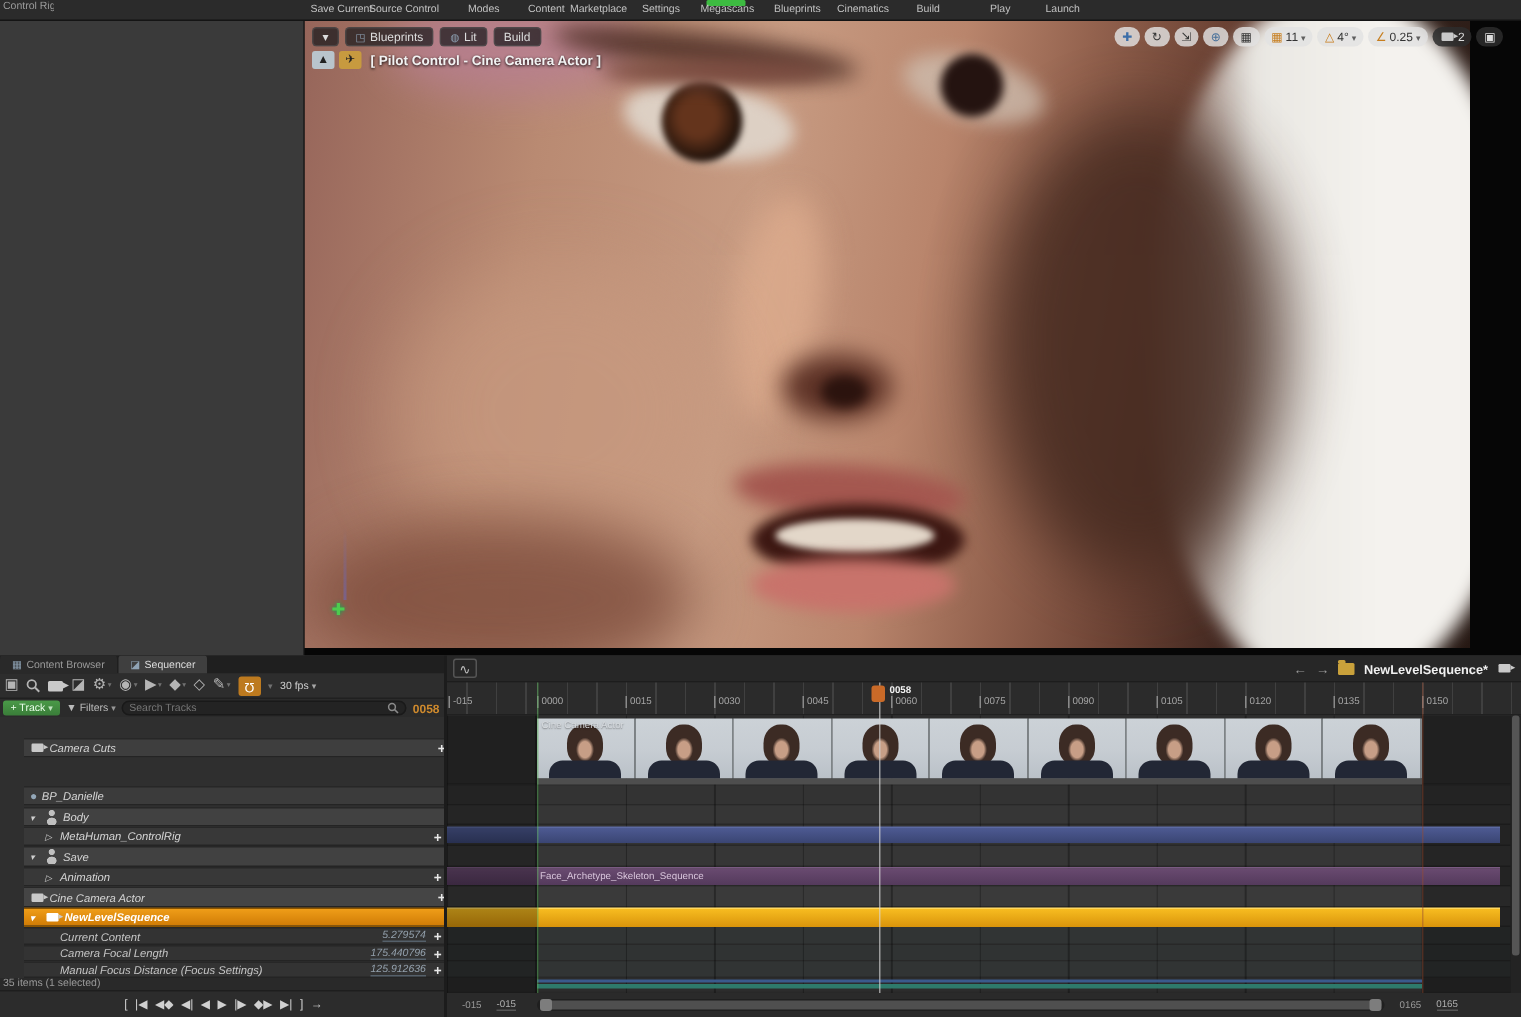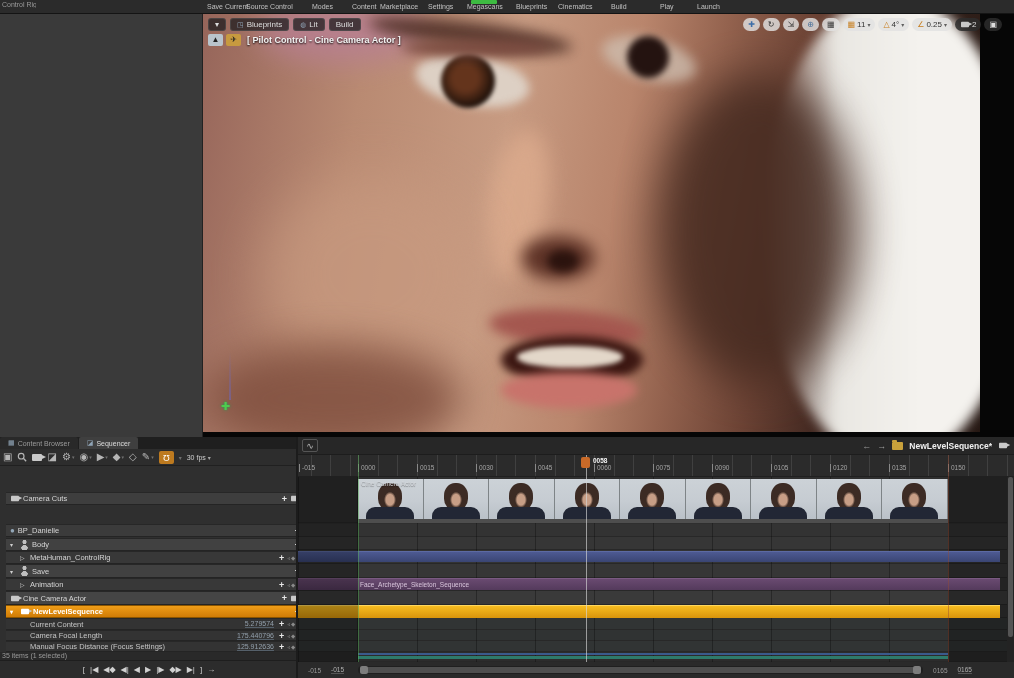--- a/index.html
+++ b/index.html
@@ -68,21 +68,21 @@
   #magnet-btn { background:#bd7a1f; border-radius:2px; width:15px; height:13px; display:inline-flex; align-items:center; justify-content:center; }
   #fps-btn { font-size:7px; color:#cfcfcf; display:inline-flex; gap:2px; align-items:center; }
 
   #filter-row { position:absolute; left:0; top:29px; width:298px; height:12px; background:#2b2b2b; display:flex; align-items:center; gap:4px; padding:0 2px; }
   #track-btn { background:linear-gradient(#4a9a48,#3a7d39); color:#eaffea; font-size:7px; border-radius:2px; height:10px; display:inline-flex; align-items:center; padding:0 5px; gap:2px; }
   #filters-btn { font-size:7px; color:#bbb; display:inline-flex; align-items:center; gap:2px; }
   #search-box { flex:1; height:10px; background:#232323; border:1px solid #191919; border-radius:5px; display:flex; align-items:center; padding:0 4px; gap:3px; }
   #search-box input { flex:1; background:transparent; border:none; outline:none; color:#888; font-size:7px; font-family:"Liberation Sans",sans-serif; }
   #cur-frame { color:#cf8a2d; font-size:8px; font-weight:bold; padding-right:3px; }
 
-  .trow { position:absolute; left:6px; width:298px; display:flex; align-items:center; font-size:7.5px; color:#d5d5d5; padding:0 4px; gap:3px; border-top:1px solid #272727; border-bottom:1px solid #242424; }
+  .trow { position:absolute; left:16px; width:298px; display:flex; align-items:center; font-size:7.5px; color:#d5d5d5; padding:0 4px; gap:3px; border-top:1px solid #272727; border-bottom:1px solid #242424;font-style:italic; }
   .trow .grow { flex:1; }
   .plus { color:#e8e8e8; font-weight:bold; font-size:9px; }
   .keynav { color:#8a8a8a; font-size:5.5px; letter-spacing:1px; }
   .exp { font-size:6px; color:#cfcfcf; width:7px; }
   .tval { color:#93a0ac; font-size:7px; border-bottom:1px solid #55606a; margin-right:2px; }
 
   
   #seq-right { position:absolute; left:298px; top:0; width:716px; height:241px; background:#2f2f2f; overflow:hidden; }
   #tl-header { position:absolute; left:0; top:0; width:716px; height:18px; background:#272727; border-bottom:1px solid #1d1d1d; display:flex; align-items:center; }
   #curve-editor-btn { margin-left:4px; width:16px; height:13px; border:1px solid #555; border-radius:2px; color:#bbb; font-size:9px; display:flex; align-items:center; justify-content:center; }
@@ -281,20 +281,39 @@
         <span id="magnet-btn">
             <span class="magnet-icon">Ω</span>
           </span>
         <span class="caret" style="color:#888">▾</span>
         <span id="fps-btn">
             <span>30 fps</span>
             <span class="caret">▾</span>
           </span>
       </div>
 
+      <div id="filter-row">
+        <span id="track-btn">
+            <span>+ Track</span>
+            <span class="caret">▾</span>
+          </span>
+        <span id="filters-btn">
+            <span>▼</span>
+            <span>Filters</span>
+            <span class="caret">▾</span>
+          </span>
+        <span id="search-box">
+          <input placeholder="Search Tracks" style="">
+          <svg width="8" height="8" viewBox="0 0 12 12">
+              <circle cx="5" cy="5" r="3.4" fill="none" stroke="#8a8a8a" stroke-width="1.5"></circle>
+              <line x1="7.6" y1="7.6" x2="11" y2="11" stroke="#8a8a8a" stroke-width="1.6"></line>
+            </svg>
+        </span>
+        <span id="cur-frame">0058</span>
+      </div>
 
       <div class="trow" style="top:55px;height:13px;background:#3e3e3e">
         <span class="cam-icon sm"></span>
         <span>Camera Cuts</span>
         <span class="grow"></span>
           <span class="plus">+</span>
         <span class="cam-icon sm"></span>
       </div>
       <div class="trow" style="top:87px;height:13px;background:#3b3b3b">
         <span style="color:#93a7b8;font-size:8px">●</span>

